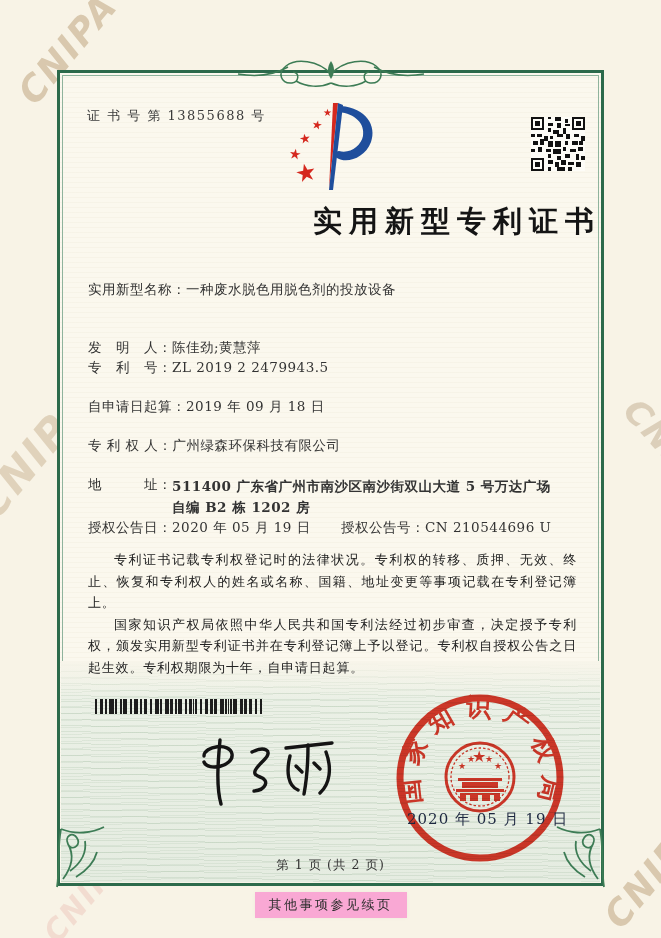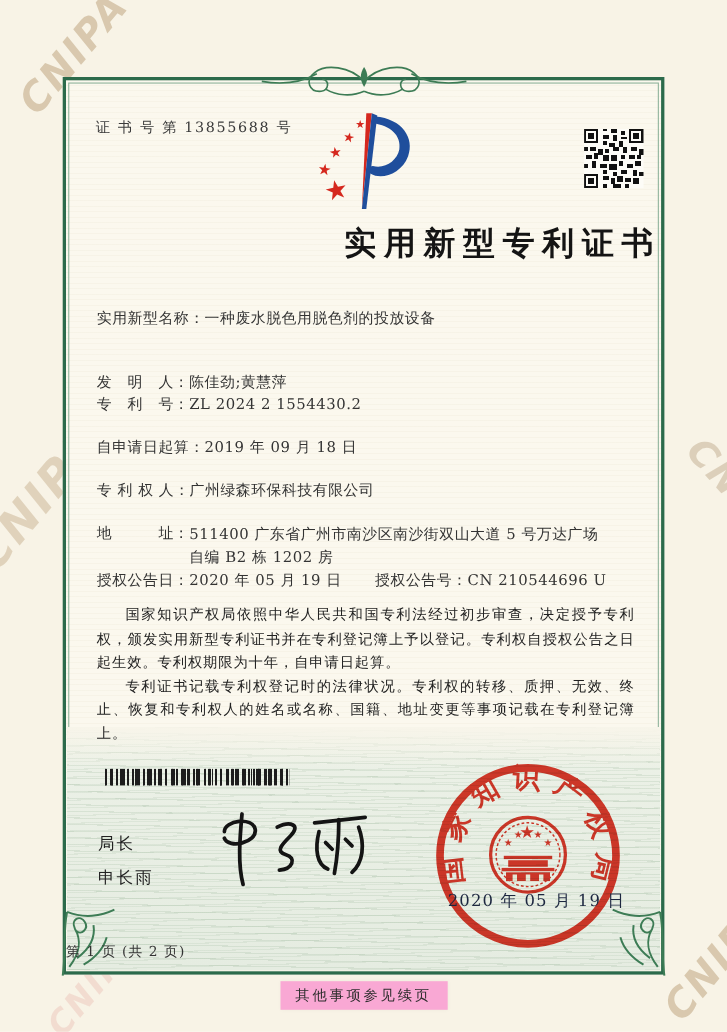--- a/index.html
+++ b/index.html
@@ -33,42 +33,42 @@
   }
   .cert-no{position:absolute;left:27px;top:34px;font-size:13px;letter-spacing:1.5px;color:#3a3a3a;}
   .logo{position:absolute;left:227px;top:24px;}
   .qr{position:absolute;left:471px;top:44px;}
   .title{
     position:absolute;left:0;top:129px;width:100%;text-align:right;
     font-size:29px;font-weight:bold;letter-spacing:7px;color:#141414;text-indent:7px;
   }
   .row{position:absolute;left:28px;font-size:13.5px;color:#333;letter-spacing:0.5px;white-space:nowrap;}
   .row .lab{color:#333;}
-  .addr-wrap{display:inline-block;vertical-align:top;white-space:normal;width:400px;line-height:21px;}
+  .addr-wrap{display:inline-block;vertical-align:top;white-space:normal;width:400px;line-height:21px;font-weight:bold;}
   .paras{position:absolute;left:28px;top:476px;width:489px;}
   .paras p{
     margin:0;font-size:13px;line-height:21.5px;text-indent:2em;
     letter-spacing:0.8px;color:#222;text-align:justify;
   }
   .barcode{
     position:absolute;left:35px;top:626px;width:168px;height:15px;
     background-image:
       repeating-linear-gradient(90deg,#1d1d1d 0 2px,transparent 2px 5px),
       repeating-linear-gradient(90deg,#1d1d1d 0 1px,transparent 1px 7px),
       repeating-linear-gradient(90deg,transparent 0 6px,#1d1d1d 6px 8px,transparent 8px 11px);
   }
   .seal{position:absolute;left:334px;top:619px;mix-blend-mode:multiply;}
   .seal-date{
     position:absolute;left:347px;top:737px;width:180px;
     font-size:15px;letter-spacing:1px;color:#1d2740;z-index:5;
   }
   .director{position:absolute;left:29px;top:679px;font-family:"DejaVu Sans","Liberation Sans",sans-serif;
     font-size:15px;color:#222;letter-spacing:2px;line-height:31px;}
   .signature{position:absolute;left:130px;top:655px;}
-  .footer-page{position:absolute;left:0;top:784px;width:100%;text-align:left;font-size:12.5px;color:#333;letter-spacing:1px;}
+  .footer-page{position:absolute;left:0;top:784px;width:100%;text-align:center;font-size:12.5px;color:#333;letter-spacing:1px;}
   .note-box{
     position:absolute;left:50%;top:892px;transform:translateX(-50%);
     background:#f9a8d4;padding:4px 14px;font-size:13px;letter-spacing:2.5px;color:#2d2d2d;
     box-shadow:0 0 4px rgba(0,0,0,0.04);white-space:nowrap;
   }
   .top-ornament{position:absolute;left:50%;top:-16px;transform:translateX(-50%);}
   .corner-fl{position:absolute;bottom:-6px;}
   .corner-fl.left{left:-6px;}
   .corner-fl.right{right:-6px;transform:scaleX(-1);}
 </style>
@@ -197,50 +197,46 @@
 
   <div class="title">实用新型专利证书</div>
 
   <div class="row" style="top:208px;">
     <span class="lab">实用新型名称：</span><span>一种废水脱色用脱色剂的投放设备</span>
   </div>
   <div class="row" style="top:247px;margin-top:19px;">
     <span class="lab">发　明　人：</span><span>陈佳劲;黄慧萍</span>
   </div>
   <div class="row" style="top:286px;">
-    <span class="lab">专　利　号：</span><span>ZL 2024 2 1554430.2</span>
+    <span class="lab">专　利　号：</span><span>ZL 2019 2 2479943.5</span>
   </div>
   <div class="row" style="top:325px;">
     <span class="lab">自申请日起算：</span><span>2019 年 09 月 18 日</span>
   </div>
   <div class="row" style="top:364px;">
     <span class="lab">专 利 权 人：</span><span>广州绿森环保科技有限公司</span>
   </div>
   <div class="row" style="top:403px;">
     <span class="lab" style="vertical-align:top;">地　　　址：</span><span class="addr-wrap"><span>511400 广东省广州市南沙区南沙街双山大道 5 号万达广场</span><br>
     <span>自编 B2 栋 1202 房</span></span>
   </div>
   <div class="row" style="top:446px;">
     <span class="lab">授权公告日：</span><span>2020 年 05 月 19 日</span>
   </div>
   <div class="row" style="top:446px;left:281px;">
     <span class="lab">授权公告号：</span><span>CN 210544696 U</span>
   </div>
 
   <div class="paras">
+    <p>专利证书记载专利权登记时的法律状况。专利权的转移、质押、无效、终止、恢复和专利权人的姓名或名称、国籍、地址变更等事项记载在专利登记簿上。</p>
     <p>国家知识产权局依照中华人民共和国专利法经过初步审查，决定授予专利权，颁发实用新型专利证书并在专利登记簿上予以登记。专利权自授权公告之日起生效。专利权期限为十年，自申请日起算。</p>
-    <p>专利证书记载专利权登记时的法律状况。专利权的转移、质押、无效、终止、恢复和专利权人的姓名或名称、国籍、地址变更等事项记载在专利登记簿上。</p>
   </div>
 
   <div class="barcode"></div>
 
-  <div class="director">
-    <div>局长</div>
-    <div>申长雨</div>
-  </div>
 
   <svg class="signature" width="170" height="88" viewBox="0 0 170 88">
     <g stroke="#141414" stroke-width="3.4" fill="none" stroke-linecap="round" stroke-linejoin="round">
       <path d="M30,12 C28,34 26,58 31,76"></path>
       <path d="M14,28 C14,18 40,14 42,26 C44,38 18,44 14,34"></path>
       <path d="M62,24 C74,18 84,22 74,32 C66,40 60,46 70,49 C80,52 76,62 64,63"></path>
       <path d="M96,20 L142,15"></path>
       <path d="M118,17 C118,34 117,50 114,66"></path>
       <path d="M100,28 C96,44 98,58 108,62"></path>
       <path d="M136,24 C142,40 140,56 130,65"></path>

